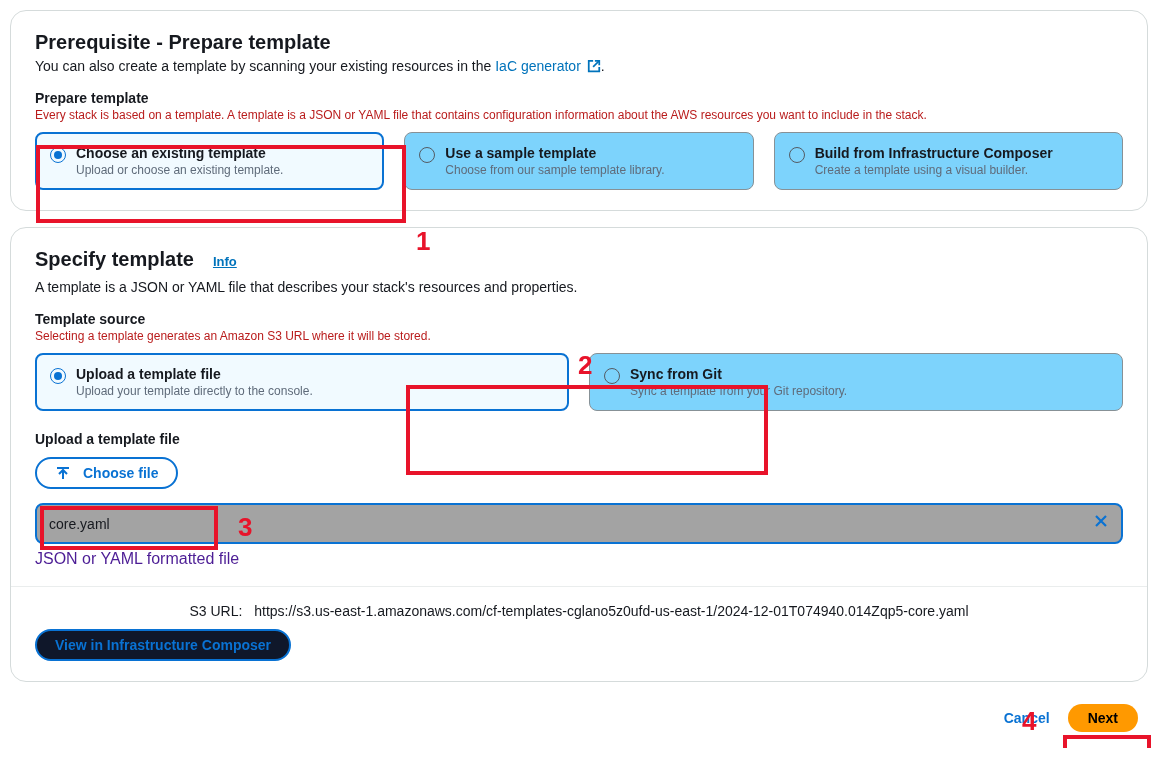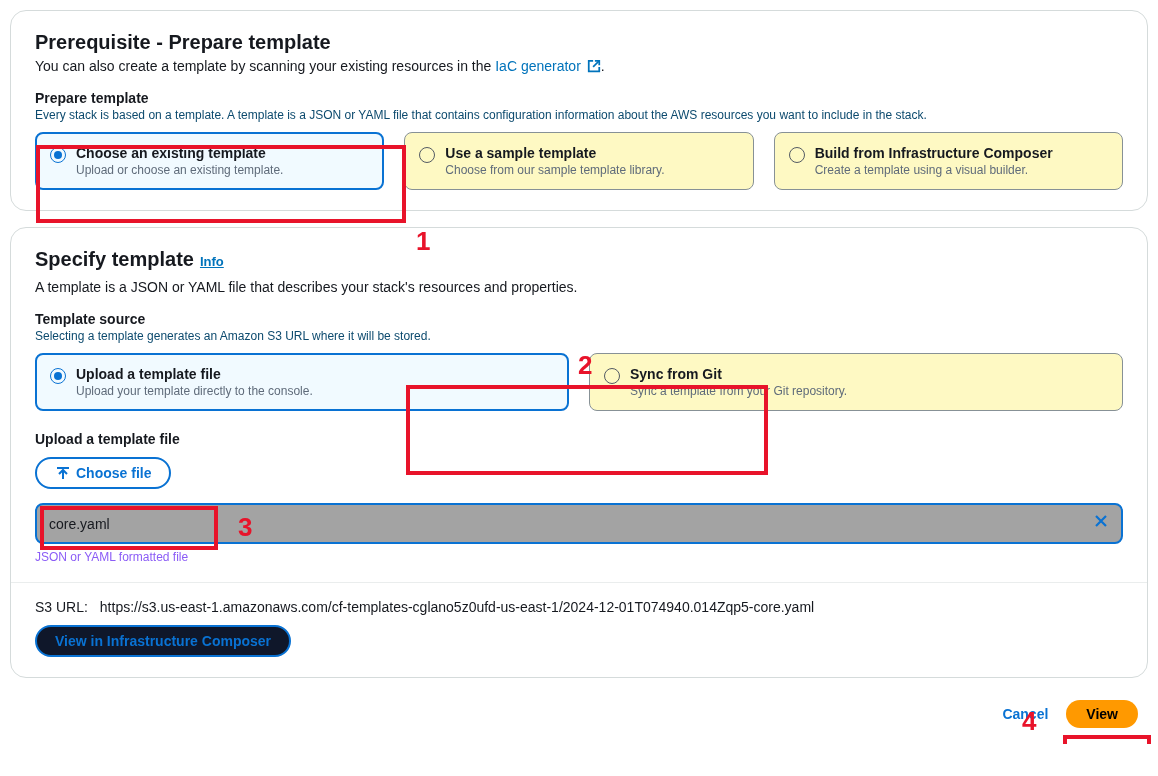--- a/index.html
+++ b/index.html
@@ -21,43 +21,43 @@
     font-size: 20px;
     font-weight: 700;
     margin-bottom: 4px;
   }
   .panel-subtitle {
     font-size: 14px;
     color: #16191f;
     margin-bottom: 16px;
   }
   .link { color: #0073bb; text-decoration: none; }
-  .info-link { color: #0073bb; font-size: 13px; font-weight: 600; margin-left: 6px; }
+  .info-link { color: #0073bb; font-size: 13px; font-weight: 600; margin-left: 19px; }
   .external-icon { display:inline-block; vertical-align: -2px; margin-left:2px; }
   .section-label {
     font-weight: 700;
     font-size: 14px;
     margin-bottom: 2px;
   }
   .section-help {
     font-size: 12px;
-    color: #0c4a6e;
+    color: #b91c1c;
     margin-bottom: 10px;
   }
   .tile-row { display: flex; gap: 20px; }
   .tile {
     flex: 1;
     border: 1px solid #879196;
     border-radius: 8px;
     padding: 12px 14px;
     display: flex;
     gap: 10px;
     align-items: flex-start;
     cursor: pointer;
-    background: #fef9c3;
+    background: #7dd3fc;
   }
   .tile.selected {
     border: 2px solid #0972d3;
     background: #f1faff;
     padding: 11px 13px;
   }
   .radio {
     width: 16px; height: 16px;
     border: 1.5px solid #545b64;
     border-radius: 50%;
@@ -68,21 +68,21 @@
   .radio.checked { border-color: #0972d3; }
   .radio.checked::after {
     content: ""; position: absolute;
     width: 8px; height: 8px; background: #0972d3;
     border-radius: 50%; top: 2.5px; left: 2.5px;
   }
   .tile-title { font-weight: 600; font-size: 14px; }
   .tile-desc { font-size: 12px; color: #5f6b7a; margin-top: 2px; }
   .upload-label { font-weight: 700; margin-top: 20px; margin-bottom: 10px; }
   .choose-file-btn {
-    display: inline-flex; align-items: flex-end; gap: 5px;
+    display: inline-flex; align-items: flex-end; gap: 12px;
     border: 2px solid #0972d3;
     background: #fff;
     color: #0972d3;
     font-weight: 700;
     padding: 6px 18px;
     border-radius: 20px;
     cursor: pointer;
     font-size: 14px;
   }
   .file-display {
@@ -94,23 +94,23 @@
     display: flex;
     justify-content: space-between;
     align-items: center;
   }
   .file-display .clear {
     color: #0972d3;
     font-weight: 700;
     cursor: pointer;
     font-size: 18px;
   }
-  .file-hint { font-size: 12px; color: #8b5cf6; margin-top: 6px; }
+  .file-hint { font-size: 16px; color: #4c1d95; margin-top: 6px; }
   .divider { border: none; border-top: 1px solid #eaeded; margin: 18px -24px 16px -24px; }
-  .s3url-row { font-size: 14px; margin-bottom: 10px; }
+  .s3url-row { font-size: 14px; margin-bottom: 10px; text-align: center; }
   .s3url-row .lbl { margin-right: 8px; }
   .view-composer-btn {
     display: inline-block;
     border: 2px solid #0972d3;
     color: #0972d3;
     background: #0f172a;
     font-weight: 700;
     padding: 6px 18px;
     border-radius: 20px;
     cursor: pointer;
@@ -245,21 +245,21 @@
 
   <div class="s3url-row">
     <span class="lbl">S3 URL:</span>
     <span>https://s3.us-east-1.amazonaws.com/cf-templates-cglano5z0ufd-us-east-1/2024-12-01T074940.014Zqp5-core.yaml</span>
   </div>
   <button class="view-composer-btn">View in Infrastructure Composer</button>
 </div>
 
 <div class="action-row">
   <span class="cancel-link">Cancel</span>
-  <button class="next-btn">View</button>
+  <button class="next-btn">Next</button>
 </div>
 
 <div class="annot-box" style="left:26px; top:135px; width:370px; height:78px;"></div>
 <div class="annot-num" style="left:406px; top:216px;">1</div>
 
 <div class="annot-box" style="left:396px; top:375px; width:362px; height:90px;"></div>
 <div class="annot-num" style="left:568px; top:340px;">2</div>
 
 <div class="annot-box" style="left:30px; top:496px; width:178px; height:44px;"></div>
 <div class="annot-num" style="left:228px; top:502px;">3</div>

